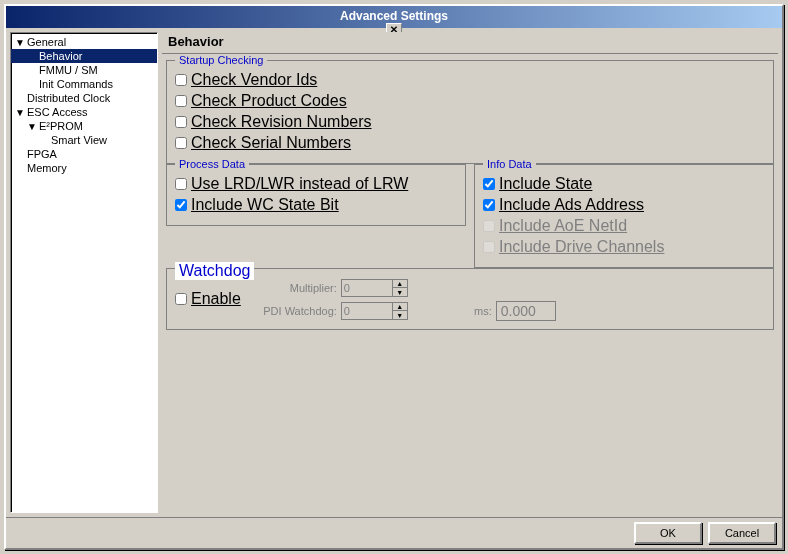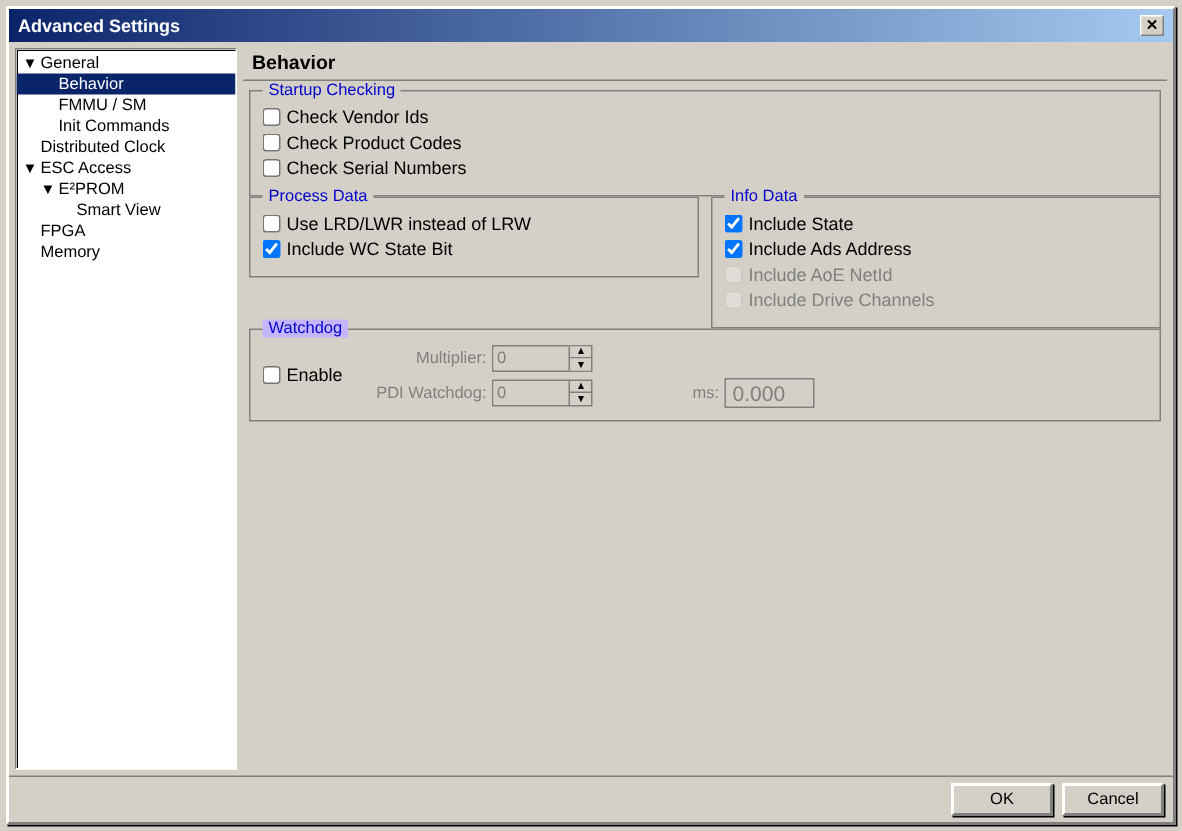--- a/index.html
+++ b/index.html
@@ -28,20 +28,21 @@
       background: linear-gradient(to right, #0a246a, #a6caf0);
       color: white;
       padding: 3px 6px;
       font-size: 12px;
       font-weight: bold;
       display: flex;
       align-items: center;
       justify-content: space-between;
       height: 22px;
       user-select: none;
+      flex-direction: column;
     }
     .title-bar-close {
       width: 16px;
       height: 14px;
       background: #d4d0c8;
       border: 1px solid #ffffff;
       border-right-color: #808080;
       border-bottom-color: #808080;
       display: flex;
       align-items: center;
@@ -135,42 +136,43 @@
       align-items: center;
       gap: 4px;
       margin-bottom: 3px;
     }
     .checkbox-row input[type="checkbox"] {
       width: 12px;
       height: 12px;
       margin: 0;
     }
     .checkbox-row label {
-      font-size: 12px;
+      font-size: 16px;
       color: #000;
+      text-decoration: underline;
     }
     .checkbox-row.disabled label {
       color: #808080;
     }
     .checkbox-row.disabled input {
       opacity: 0.5;
     }
     .watchdog-group {
       border: 1px solid #808080;
       padding: 10px 8px 8px 8px;
       position: relative;
       background: #d4d0c8;
     }
     .watchdog-legend {
       position: absolute;
       top: -7px;
       left: 8px;
-      background: #c4b5fd;
+      background: #ffffff;
       padding: 0 4px;
-      font-size: 11px;
+      font-size: 16px;
       color: #0000cc;
     }
     .watchdog-inner {
       display: flex;
       align-items: center;
       gap: 8px;
     }
     .watchdog-fields {
       display: flex;
       flex-direction: column;
@@ -313,20 +315,24 @@
             <div class="group-box">
               <span class="group-box-legend">Startup Checking</span>
               <div id="startup-checking-items">
                   <div class="checkbox-row">
                     <input type="checkbox" id="check-vendor-ids" style="">
                     <label for="check-vendor-ids">Check Vendor Ids</label>
                   </div>
                   <div class="checkbox-row">
                     <input type="checkbox" id="check-product-codes" style="">
                     <label for="check-product-codes">Check Product Codes</label>
+                  </div>
+                  <div class="checkbox-row">
+                    <input type="checkbox" id="check-revision-numbers" style="">
+                    <label for="check-revision-numbers">Check Revision Numbers</label>
                   </div>
                   <div class="checkbox-row">
                     <input type="checkbox" id="check-serial-numbers" style="">
                     <label for="check-serial-numbers">Check Serial Numbers</label>
                   </div>
                 </div>
             </div>
           </div>
 
         </div>

